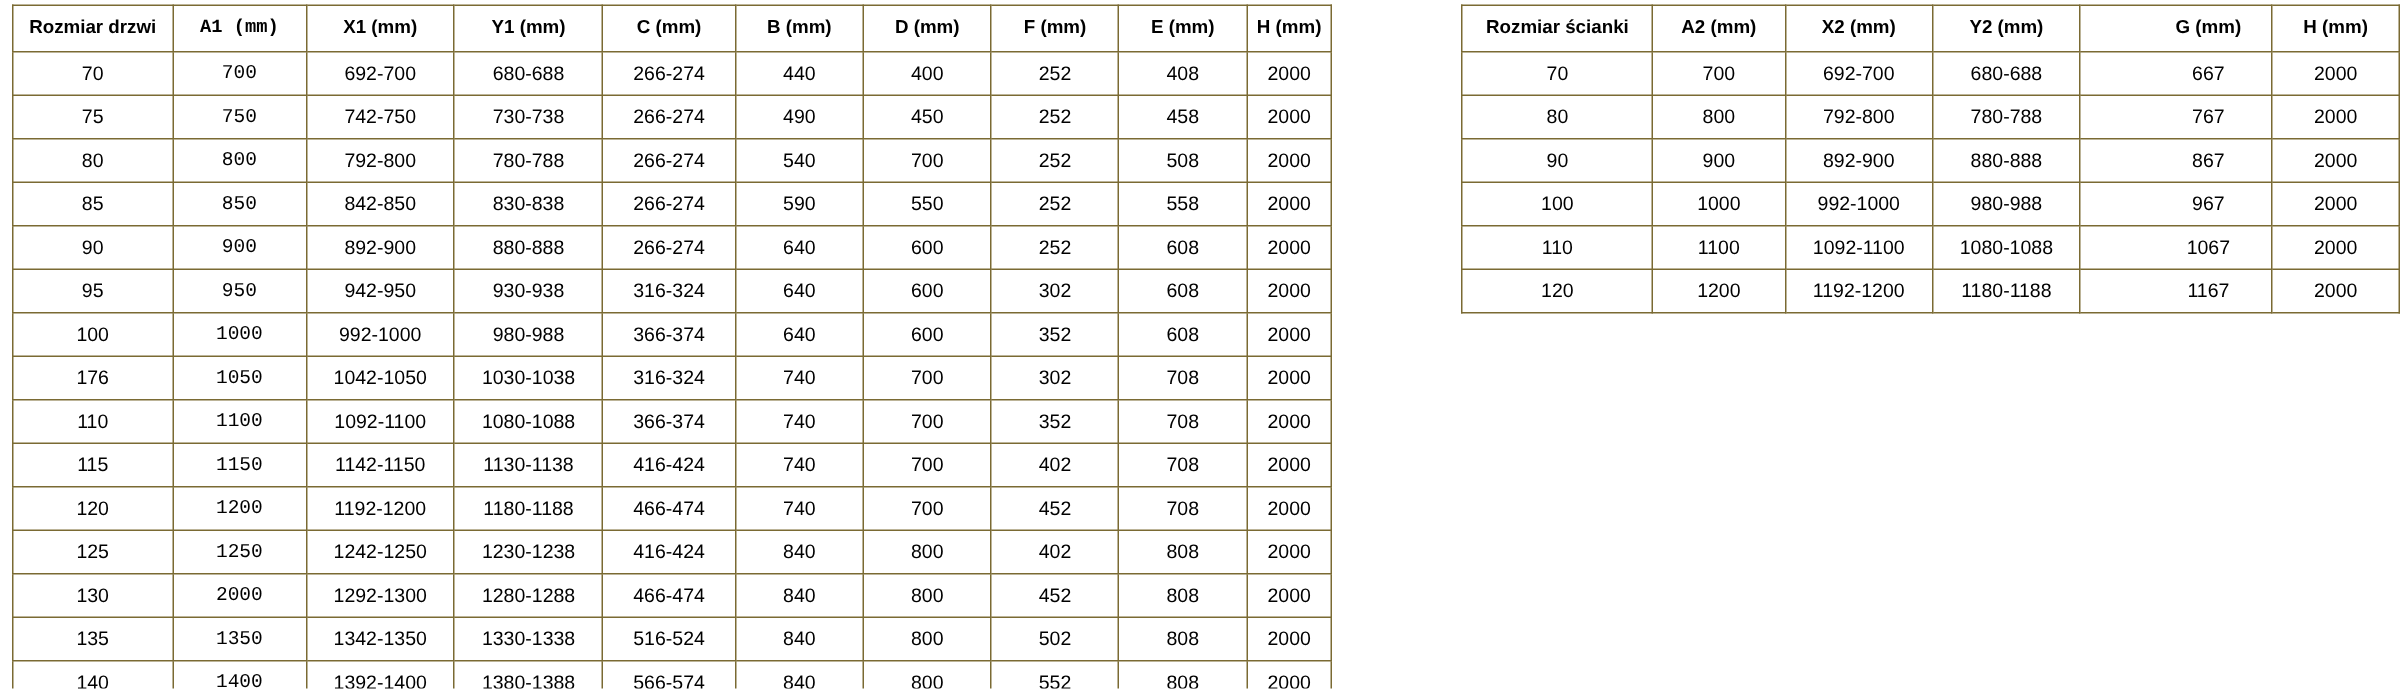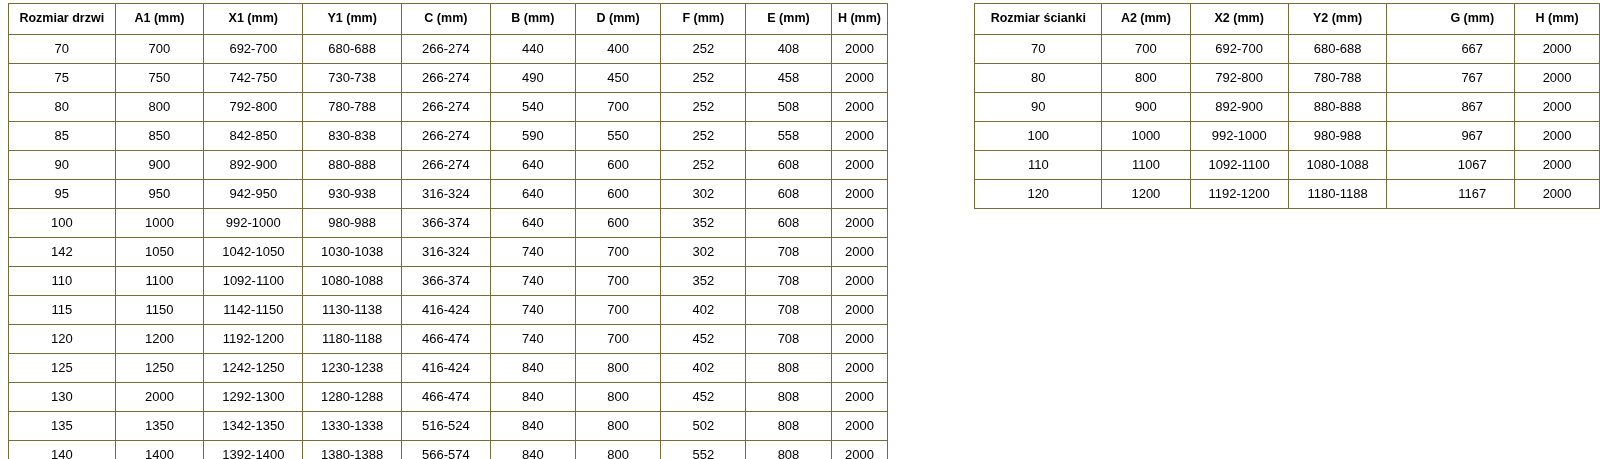--- a/index.html
+++ b/index.html
@@ -52,21 +52,21 @@
     padding: 0;
     height: 28px;
   }
   table.spec th {
     font-weight: bold;
     font-size: 12.5px;
     height: 30px;
   }
   
   .table-left th:nth-child(1), .table-left td:nth-child(1) { width: 108px; margin-top: 42px; }
-  .table-left th:nth-child(2), .table-left td:nth-child(2) { width: 92px; }
+  .table-left th:nth-child(2), .table-left td:nth-child(2) { width: 92px; font-family: Liberation Mono, monospace; }
   .table-left th:nth-child(3), .table-left td:nth-child(3) { width: 102px; }
   .table-left th:nth-child(4), .table-left td:nth-child(4) { width: 102px; }
   .table-left th:nth-child(5), .table-left td:nth-child(5) { width: 92px; }
   .table-left th:nth-child(6), .table-left td:nth-child(6) { width: 89px; }
   .table-left th:nth-child(7), .table-left td:nth-child(7) { width: 89px; margin-left: 40px; }
   .table-left th:nth-child(8), .table-left td:nth-child(8) { width: 89px; }
   .table-left th:nth-child(9), .table-left td:nth-child(9) { width: 89px; margin-top: 12px; }
   .table-left th:nth-child(10), .table-left td:nth-child(10) { width: 57px; }
 
   
@@ -178,21 +178,21 @@
             <td>992-1000</td>
             <td>980-988</td>
             <td>366-374</td>
             <td>640</td>
             <td>600</td>
             <td>352</td>
             <td>608</td>
             <td>2000</td>
           </tr>
           <tr>
-            <td>142</td>
+            <td>176</td>
             <td>1050</td>
             <td>1042-1050</td>
             <td>1030-1038</td>
             <td>316-324</td>
             <td>740</td>
             <td>700</td>
             <td>302</td>
             <td>708</td>
             <td>2000</td>
           </tr>

